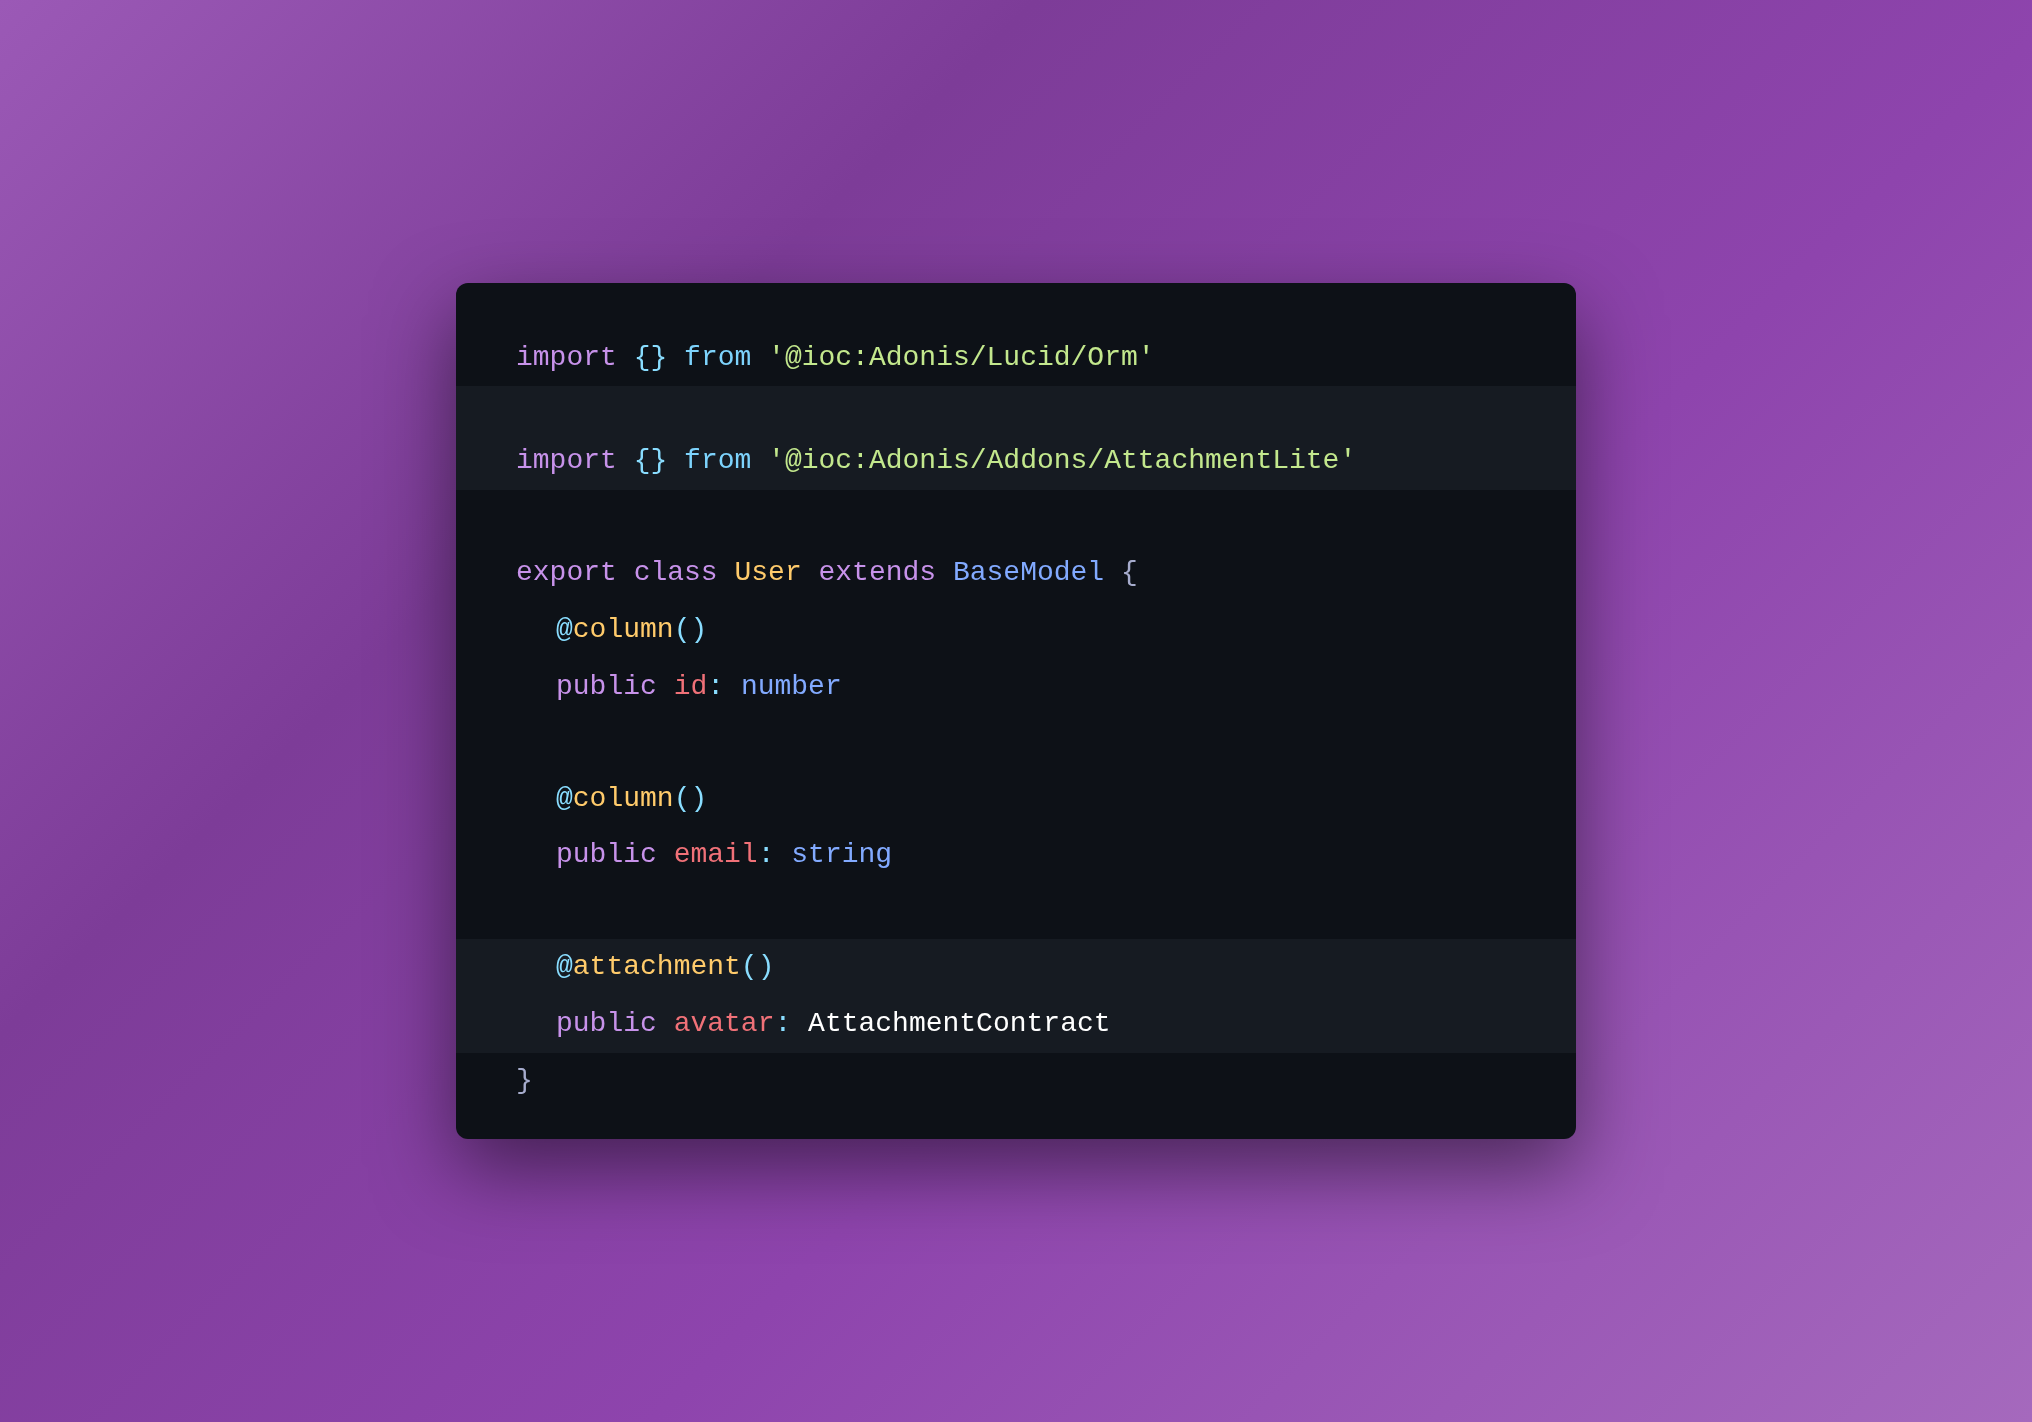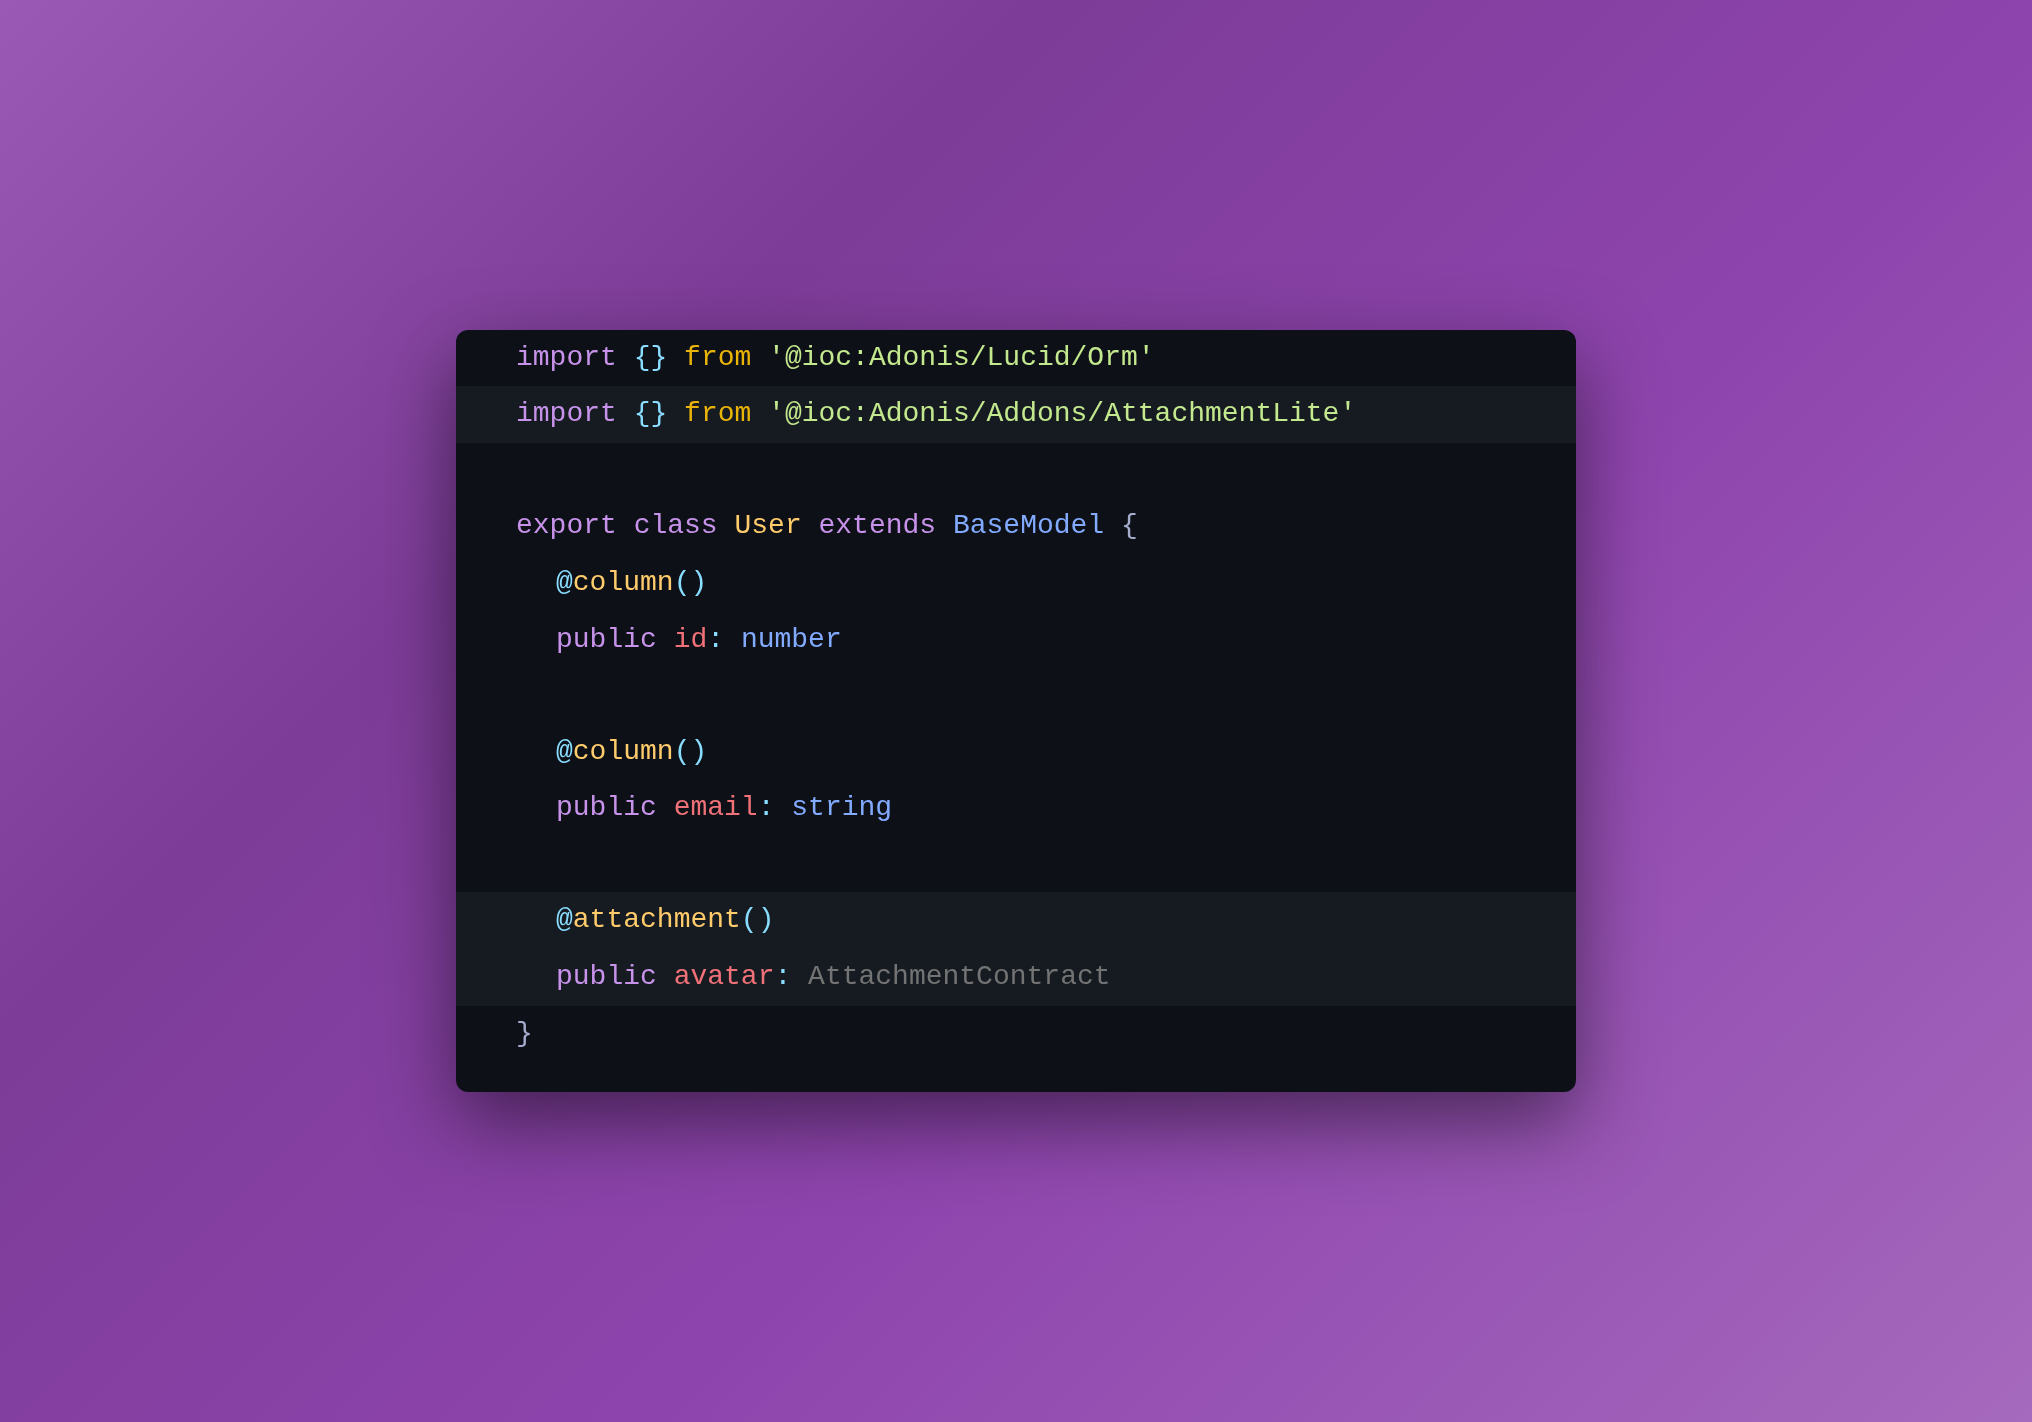--- a/index.html
+++ b/index.html
@@ -50,29 +50,29 @@
       min-height: 55px;
     }
 
     
     .kw-import   { color: #c792ea; } 
     .kw-export   { color: #c792ea; }
     .kw-class    { color: #c792ea; }
     .kw-extends  { color: #c792ea; }
     .kw-public   { color: #c792ea; }
     .punct       { color: #89ddff; } 
-    .from-kw     { color: #eab308; } 
+    .from-kw     { color: #7dd3fc; margin-top: 47px; } 
     .str         { color: #c3e88d; } 
     .class-name  { color: #ffcb6b; } 
     .base-model  { color: #82aaff; } 
     .decorator   { color: #89ddff; } 
     .dec-name    { color: #ffcb6b; } 
     .prop-name   { color: #f07178; } 
     .type-name   { color: #82aaff; } 
-    .att-contract { color: #737373; } 
+    .att-contract { color: #ffffff; } 
     .plain       { color: #a6accd; } 
     .brace       { color: #a6accd; }
     .colon       { color: #89ddff; }
   </style>
 </head>
 <body>
 
 <div class="code-window">
   <div class="code-body">
 

